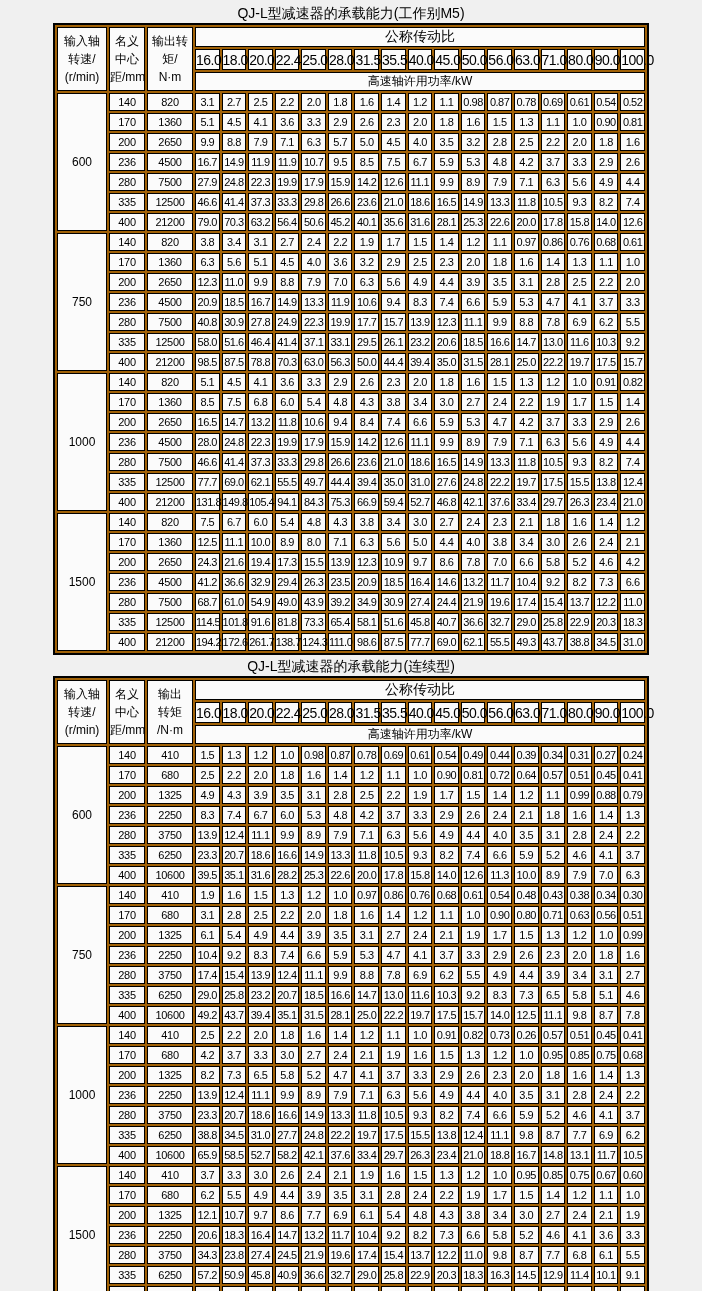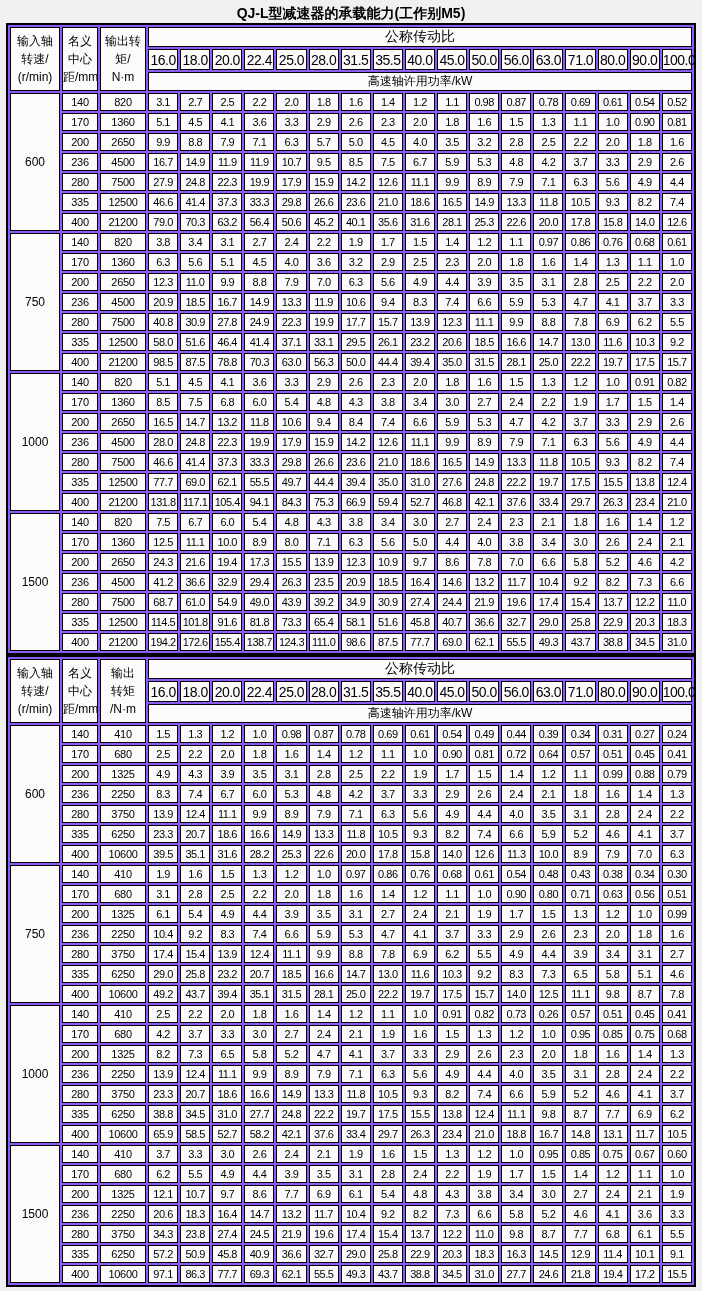--- a/index.html
+++ b/index.html
@@ -3,27 +3,27 @@
 <meta charset="utf-8">
 <style>
   html,body{margin:0;padding:0}
   body{
     width:702px;height:1291px;overflow:hidden;
     background:#f0f0f0;color:#000;
     font-family:"Liberation Sans","DejaVu Sans",sans-serif;
   }
   .tbl-title{
     text-align:center;font-size:14px;line-height:14px;
-    padding:6px 0 3px;font-weight:bold;
+    padding:6px 0 3px;font-weight:normal;
   }
   .tbl-title.second{padding:4px 0 3px}
   table.cap{
     border-collapse:separate;border-spacing:2px;
-    border:2px solid #000;background:#8b5cf6;
-    table-layout:fixed;width:690px;margin:0 auto;
+    border:2px solid #000;background:#a16207;
+    table-layout:fixed;width:596px;margin:0 auto;
   }
   th,td{
     border:1px solid #000;background:#fbfbfb;
     font-weight:normal;text-align:center;vertical-align:middle;
     padding:0;
   }
   th{font-size:14px}
   .multiline{white-space:pre-line;line-height:1.5;font-size:12px}
   .w-speed{width:48px}
   .w-center{width:34px}
@@ -499,21 +499,21 @@
           <td class="c-val">19.7</td>
           <td class="c-val">17.5</td>
           <td class="c-val">15.5</td>
           <td class="c-val">13.8</td>
           <td class="c-val">12.4</td>
         </tr>
         <tr>
           <td class="c-center">400</td>
           <td class="c-torque">21200</td>
           <td class="c-val">131.8</td>
-          <td class="c-val">117.1</td>
+          <td class="c-val">149.8</td>
           <td class="c-val">105.4</td>
           <td class="c-val">94.1</td>
           <td class="c-val">84.3</td>
           <td class="c-val">75.3</td>
           <td class="c-val">66.9</td>
           <td class="c-val">59.4</td>
           <td class="c-val">52.7</td>
           <td class="c-val">46.8</td>
           <td class="c-val">42.1</td>
           <td class="c-val">37.6</td>
@@ -648,39 +648,40 @@
           <td class="c-val">25.8</td>
           <td class="c-val">22.9</td>
           <td class="c-val">20.3</td>
           <td class="c-val">18.3</td>
         </tr>
         <tr>
           <td class="c-center">400</td>
           <td class="c-torque">21200</td>
           <td class="c-val">194.2</td>
           <td class="c-val">172.6</td>
-          <td class="c-val">155.4</td>
+          <td class="c-val">261.7</td>
           <td class="c-val">138.7</td>
           <td class="c-val">124.3</td>
           <td class="c-val">111.0</td>
           <td class="c-val">98.6</td>
           <td class="c-val">87.5</td>
           <td class="c-val">77.7</td>
           <td class="c-val">69.0</td>
           <td class="c-val">62.1</td>
           <td class="c-val">55.5</td>
           <td class="c-val">49.3</td>
           <td class="c-val">43.7</td>
           <td class="c-val">38.8</td>
           <td class="c-val">34.5</td>
           <td class="c-val">31.0</td>
         </tr>
       </tbody>
   </table>
 
+  <div class="tbl-title second">QJ-L型减速器的承载能力(连续型)</div>
   <table class="cap">
     <thead>
       <tr>
         <th rowspan="3" class="multiline w-speed">输入轴
 转速/
 (r/min)</th>
         <th rowspan="3" class="multiline w-center">名义
 中心
 距/mm</th>
         <th rowspan="3" class="multiline w-torque">输出

